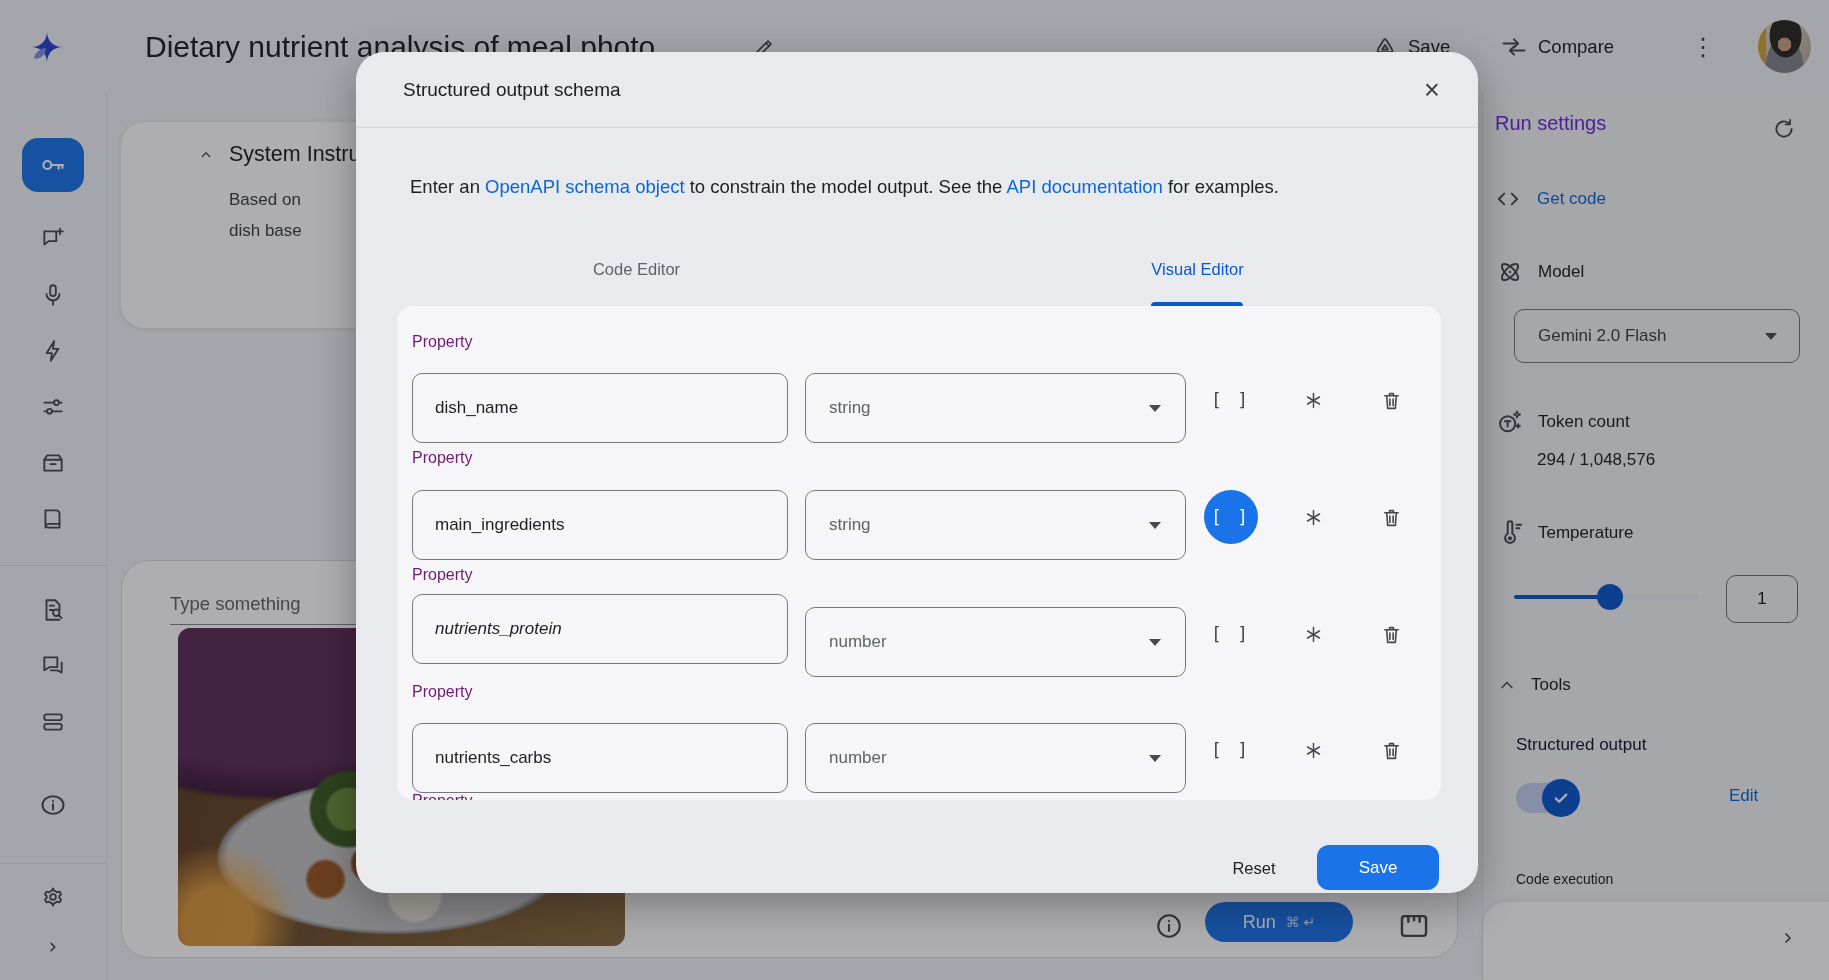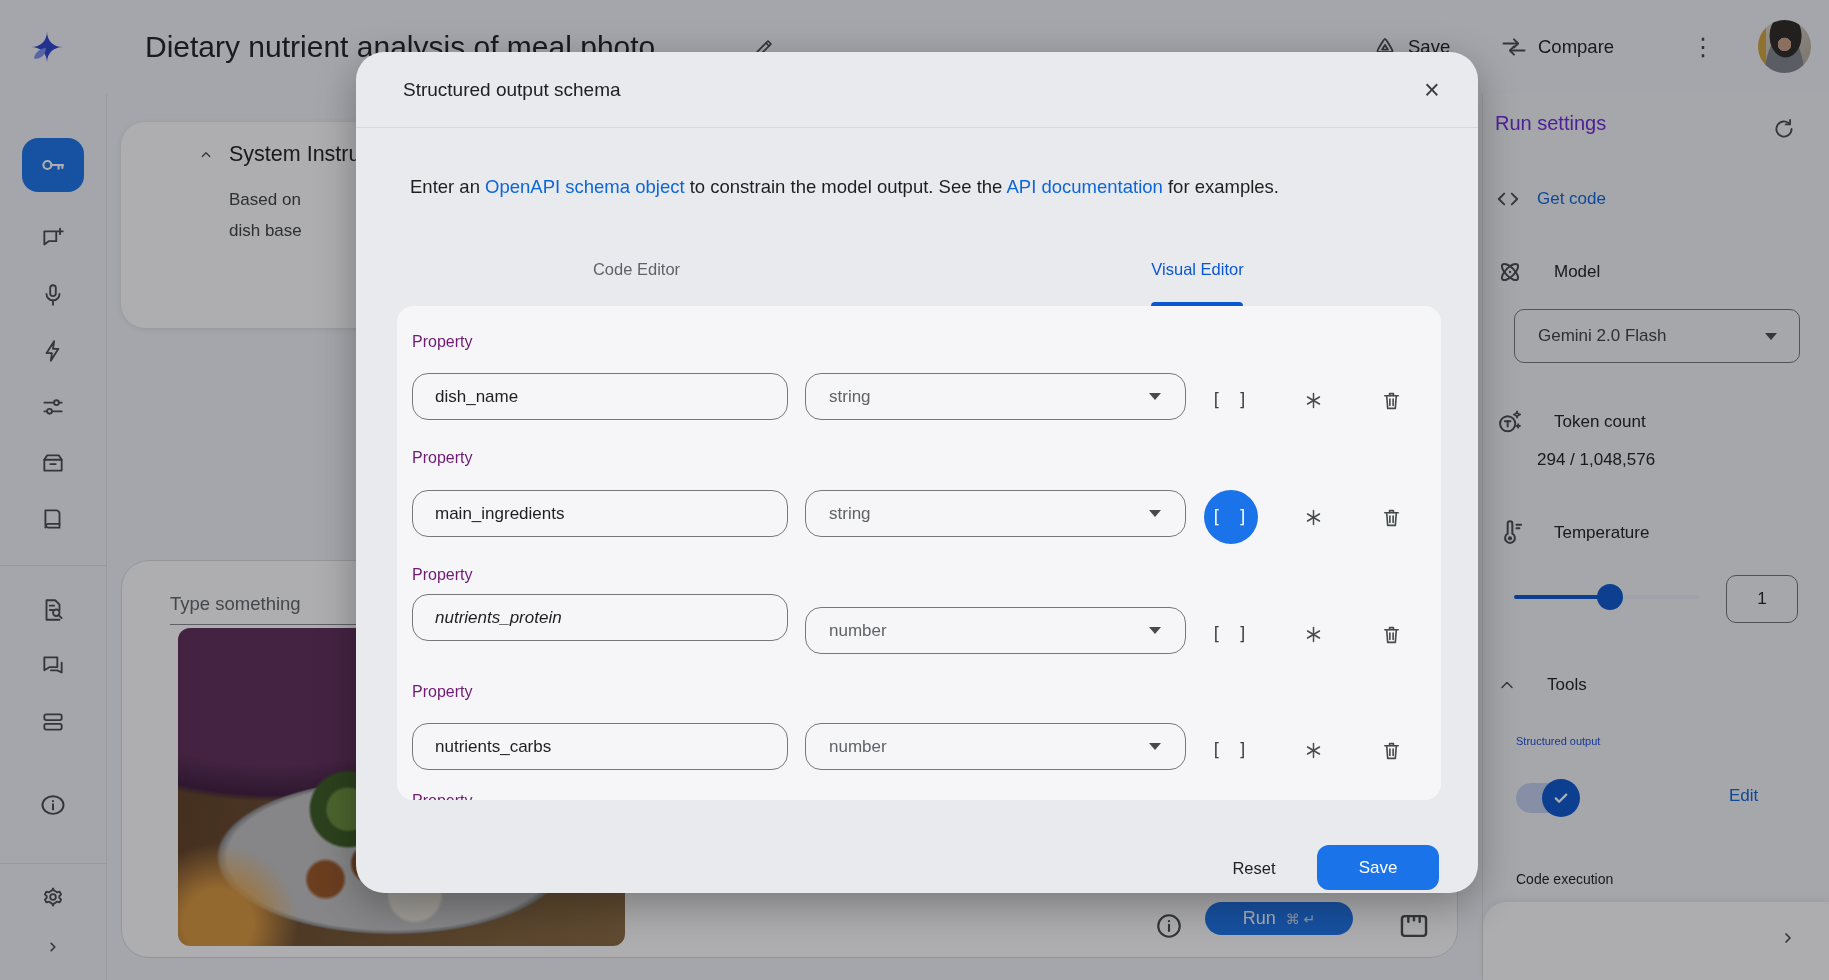--- a/index.html
+++ b/index.html
@@ -49,46 +49,46 @@
       radial-gradient(circle at 38% 57%, #6a8f3a 0 6%, #3a5a20 7% 11%, rgba(0,0,0,0) 12%),
       radial-gradient(circle at 53% 84%, #e8e4da 0 7%, rgba(0,0,0,0) 8%),
       radial-gradient(circle at 43% 74%, #8a4a1e 0 5%, rgba(0,0,0,0) 6%),
       radial-gradient(circle at 33% 79%, #9a5524 0 4.4%, rgba(0,0,0,0) 5.4%),
       radial-gradient(ellipse 42% 26% at 48% 72%, #c2c2c2 0 88%, #8e8e8e 92%, rgba(0,0,0,0) 94%),
       radial-gradient(ellipse 70% 52% at 22% 12%, #5e2c58 0 60%, #3f1c3c 78%, rgba(0,0,0,0) 82%),
       radial-gradient(ellipse 55% 40% at 70% 6%, #56244e 0 65%, rgba(0,0,0,0) 70%),
       linear-gradient(105deg, #5a3b22, #7a5a35 60%, #8a6a40);
   }
   .run-row-info { position:absolute; left:1032px; top:350px; width:30px; height:30px; cursor:pointer; }
-  .run-pill { position:absolute; left:1083px; top:341px; width:148px; height:33px; border-radius:24px; background:#1a73e8; color:#fff;
+  .run-pill { position:absolute; left:1083px; top:341px; width:148px; height:40px; border-radius:24px; background:#1a73e8; color:#fff;
               display:flex; align-items:center; justify-content:center; gap:10px; font-size:18px; font-weight:500; cursor:pointer; }
   .run-shortcut { font-size:14px; opacity:.75; font-weight:400; }
   .ruler-btn { position:absolute; left:1275px; top:348px; width:34px; height:34px; cursor:pointer; }
 
   
   .rpanel { position:absolute; left:1482px; top:94px; right:0; bottom:0; background:#f3f4f8; border-left:1px solid #e0e1e5; z-index:2; }
   .rp-title { position:absolute; left:12px; top:18px; font-size:20px; font-weight:500; color:#6d28d9; }
   .rp-refresh { position:absolute; left:288px; top:22px; width:26px; height:26px; cursor:pointer; }
   .rp-getcode { position:absolute; left:12px; top:92px; display:flex; align-items:center; gap:16px; cursor:pointer; }
   .rp-getcode .lbl { font-size:17px; font-weight:500; color:#0b66da; }
-  .rp-row { position:absolute; display:flex; align-items:center; gap:30px; }
+  .rp-row { position:absolute; display:flex; align-items:center; gap:14px; }
   .rp-row .lbl { font-size:17px; font-weight:500; color:#202124; }
   .rp-select { position:absolute; left:31px; top:215px; width:286px; height:54px; border:1px solid #74777b; border-radius:10px;
                display:flex; align-items:center; cursor:pointer; }
   .rp-select .val { margin-left:23px; font-size:17px; color:#3c4043; }
   .caret { width:0; height:0; border-left:6px solid transparent; border-right:6px solid transparent; border-top:7px solid #46494d; }
   .rp-select .caret { position:absolute; right:22px; }
   .token-val { position:absolute; left:54px; top:356px; font-size:17px; color:#202124; }
   .slider { position:absolute; left:31px; top:489px; width:185px; height:28px; cursor:pointer; }
   .slider .track { position:absolute; left:0; right:0; top:12px; height:4px; border-radius:2px; background:#e9eef7; }
   .slider .fill { position:absolute; left:0; top:12px; height:4px; border-radius:2px; background:#0b57d0; width:96px; }
   .slider .thumb { position:absolute; left:83px; top:1px; width:26px; height:26px; border-radius:50%; background:#0b57d0; }
   .temp-box { position:absolute; left:243px; top:481px; width:72px; height:48px; border:1px solid #6f7276; border-radius:10px;
               display:flex; align-items:center; justify-content:center; font-size:17px; color:#202124; }
-  .so-label { position:absolute; left:33px; top:641px; font-size:11px; color:#1d4ed8; }
+  .so-label { position:absolute; left:33px; top:641px; font-size:17px; color:#0f172a; }
   .toggle { position:absolute; left:33px; top:689px; width:62px; height:30px; border-radius:15px; background:#c2d1f0; cursor:pointer; }
   .toggle .knob { position:absolute; right:-2px; top:-4px; width:38px; height:38px; border-radius:50%; background:#0b57d0;
                   display:flex; align-items:center; justify-content:center; }
   .edit-link { position:absolute; left:246px; top:692px; font-size:17px; font-weight:500; color:#0b66da; cursor:pointer; }
   .ce-label { position:absolute; left:33px; top:777px; font-size:14px; color:#202124; }
   .rp-footer { position:absolute; left:0; right:0; top:808px; bottom:0; background:#fdfdfe; border-top-left-radius:24px; box-shadow:0 -2px 8px rgba(0,0,0,.07); }
   .rp-collapse { position:absolute; left:293px; top:24px; width:24px; height:24px; cursor:pointer; }
 
   
   .scrim { position:absolute; inset:0; background:rgba(17,19,24,.34); z-index:50; }
@@ -99,21 +99,21 @@
   .m-close { position:absolute; right:30px; top:22px; width:32px; height:32px; display:flex; align-items:center; justify-content:center;
              font-size:27px; color:#3c4043; cursor:pointer; }
   .m-desc { position:absolute; left:54px; top:124px; width:1020px; font-size:18.5px; color:#1f1f1f; }
   .m-desc a { color:#0b66da; text-decoration:none; cursor:pointer; }
   .m-tabs { position:absolute; left:0; top:180px; width:100%; height:74px; display:flex; }
   .m-tab { width:50%; display:flex; align-items:center; justify-content:center; font-size:16.5px; font-weight:500; color:#5f6368; cursor:pointer; }
   .m-tab.active { color:#0b57d0; }
   .tab-underline { position:absolute; left:795px; bottom:0; width:92px; height:4px; border-radius:4px 4px 0 0; background:#0b57d0; }
   .m-panel { position:absolute; left:41px; top:254px; width:1044px; height:494px; border-radius:16px; background:#f6f6f8; overflow:hidden; }
   .prop-label { position:absolute; left:15px; font-size:16px; color:#701a75; }
-  .pfield { position:absolute; height:47px; border:1px solid #77787b; border-radius:16px; background:transparent; }
+  .pfield { position:absolute; height:70px; border:1px solid #77787b; border-radius:10px; background:transparent; }
   .pname { left:15px; width:376px; font-size:17px; color:#1f1f1f; padding:0 22px; outline:none; font-family:"Liberation Sans",sans-serif; }
   .ptype { left:408px; width:381px; display:flex; align-items:center; cursor:pointer; }
   .ptype .val { margin-left:23px; font-size:17px; color:#5f6368; }
   .ptype .caret { position:absolute; right:24px; }
   .row-btn { position:absolute; width:54px; height:54px; display:flex; align-items:center; justify-content:center; cursor:pointer; }
   .bracket { font-family:"DejaVu Sans Mono", monospace; font-size:17px; letter-spacing:3px; color:#3c4043; }
   .array-btn.active { border-radius:50%; background:#1a73e8; }
   .array-btn.active .bracket { color:#fff; }
   .m-footer-reset { position:absolute; left:858px; top:800px; width:80px; height:32px; display:flex; align-items:center; justify-content:center;
                     font-size:16.5px; font-weight:500; color:#202124; cursor:pointer; }

